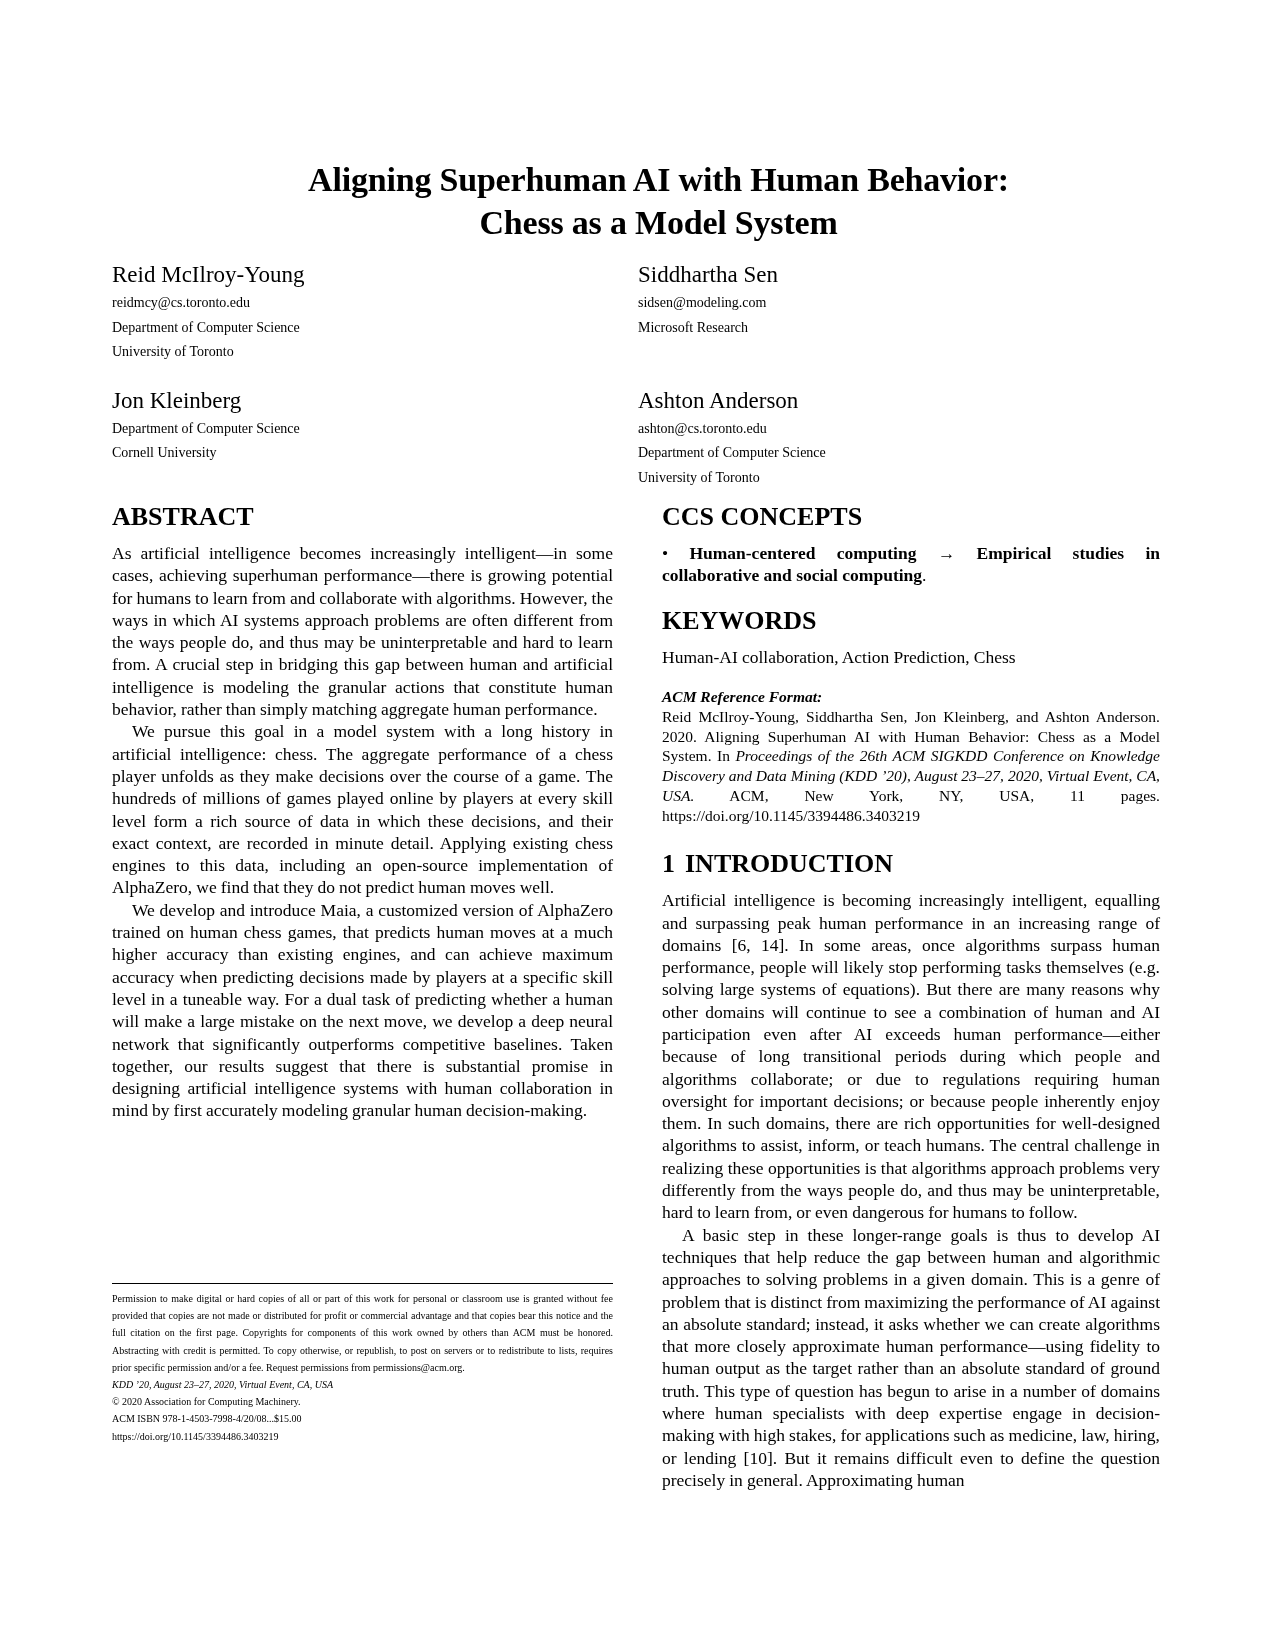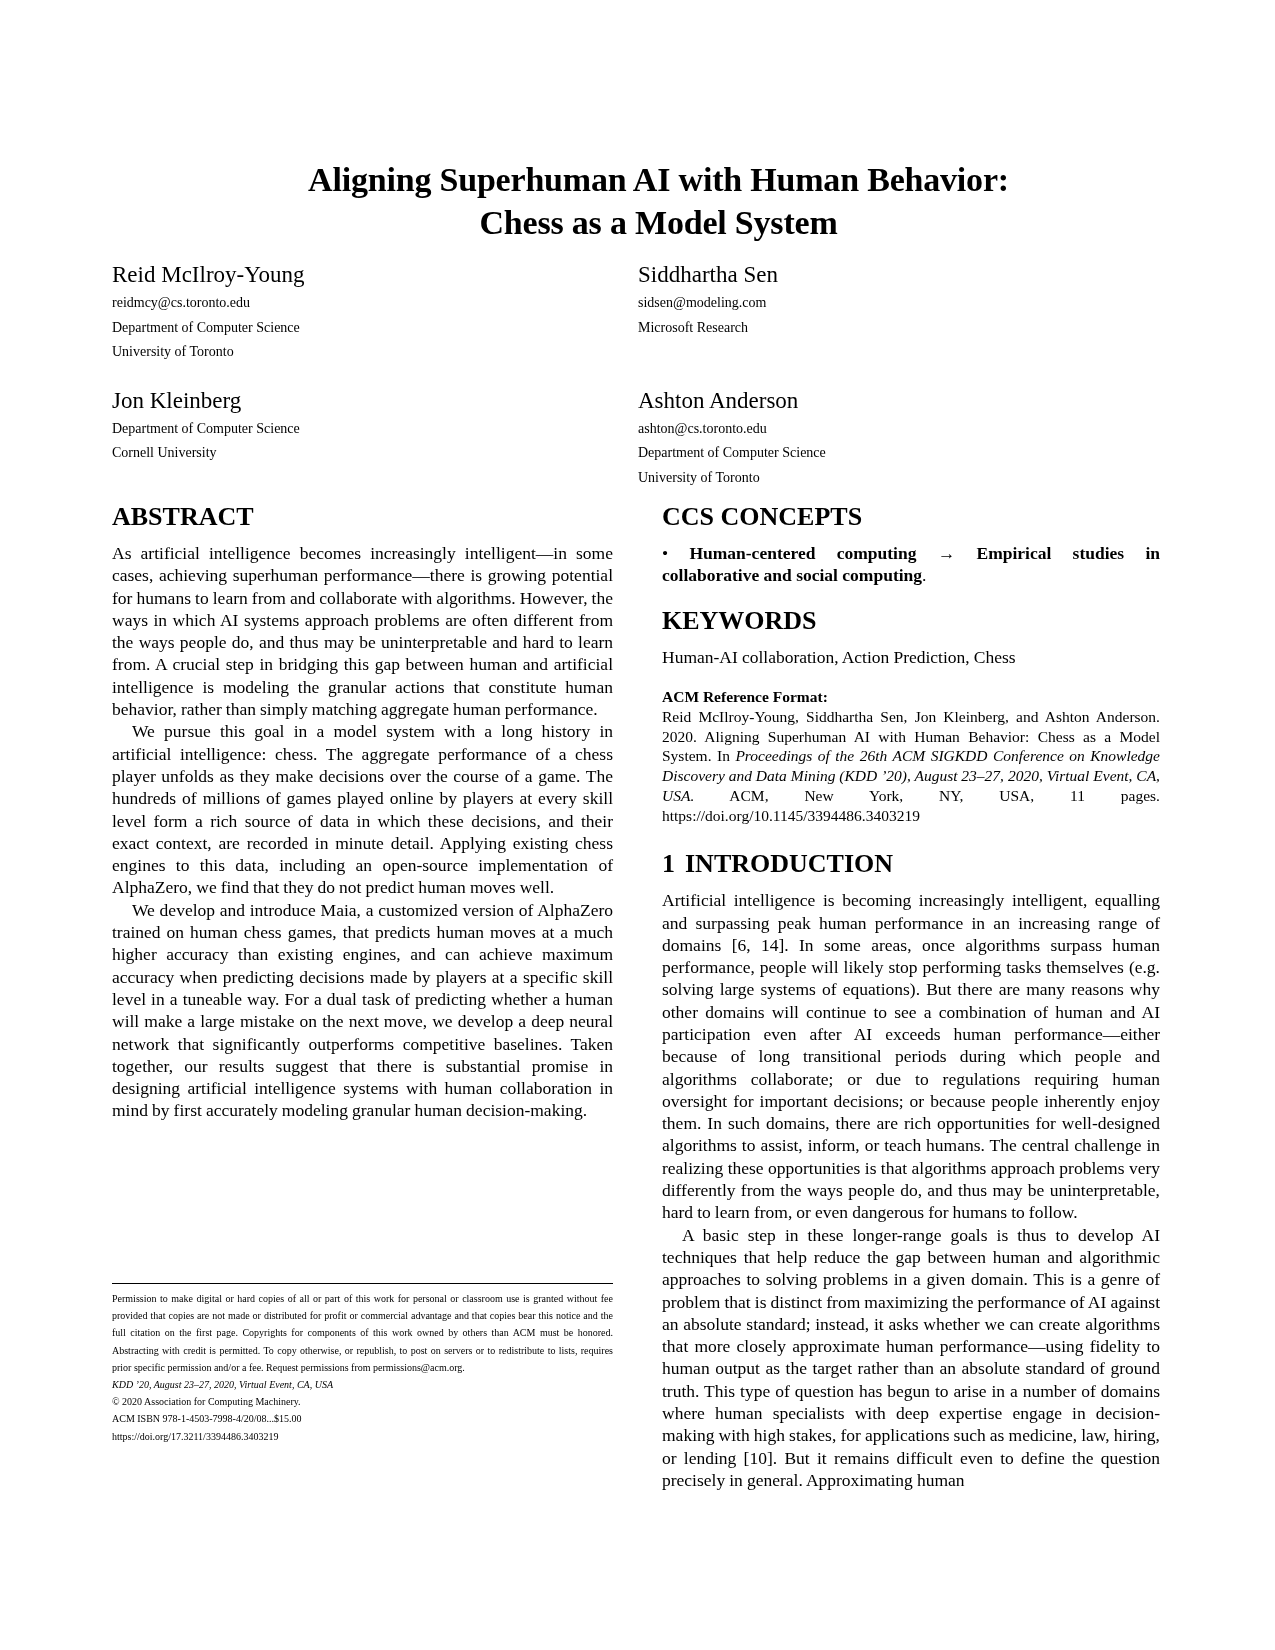--- a/index.html
+++ b/index.html
@@ -45,21 +45,21 @@
     margin:0; word-spacing:-0.3px;
   }
   p.body.indent { text-indent:20px; }
 
   .ccs-line { font-size:17.5px; line-height:22px; text-align:justify; margin:0; }
   .bold { font-weight:700; }
 
   .ref-block {
     margin-top:19px; font-size:15.5px; line-height:19.7px; text-align:justify;
   }
-  .ref-label { font-weight:700; }
+  .ref-label { font-weight:700;font-style:italic; }
   .ref-italic { font-style:italic; }
 
   .intro-num { display:inline-block; min-width:23px; }
 
   
   .footnote {
     position:absolute; left:112px; top:1283px; width:501px;
     border-top:1.6px solid #000; padding-top:6px;
     font-size:10px; line-height:17.2px;
   }
@@ -125,16 +125,16 @@
     <h2 class="section-heading mt-intro"><span class="intro-num">1</span><span>INTRODUCTION</span></h2>
     <p class="body">Artificial intelligence is becoming increasingly intelligent, equalling and surpassing peak human performance in an increasing range of domains [6, 14]. In some areas, once algorithms surpass human performance, people will likely stop performing tasks themselves (e.g. solving large systems of equations). But there are many reasons why other domains will continue to see a combination of human and AI participation even after AI exceeds human performance—either because of long transitional periods during which people and algorithms collaborate; or due to regulations requiring human oversight for important decisions; or because people inherently enjoy them. In such domains, there are rich opportunities for well-designed algorithms to assist, inform, or teach humans. The central challenge in realizing these opportunities is that algorithms approach problems very differently from the ways people do, and thus may be uninterpretable, hard to learn from, or even dangerous for humans to follow.</p>
     <p class="body indent">A basic step in these longer-range goals is thus to develop AI techniques that help reduce the gap between human and algorithmic approaches to solving problems in a given domain. This is a genre of problem that is distinct from maximizing the performance of AI against an absolute standard; instead, it asks whether we can create algorithms that more closely approximate human performance—using fidelity to human output as the target rather than an absolute standard of ground truth. This type of question has begun to arise in a number of domains where human specialists with deep expertise engage in decision-making with high stakes, for applications such as medicine, law, hiring, or lending [10]. But it remains difficult even to define the question precisely in general. Approximating human</p>
   </div>
 
   <div class="footnote">
     <p class="fn-permission">Permission to make digital or hard copies of all or part of this work for personal or classroom use is granted without fee provided that copies are not made or distributed for profit or commercial advantage and that copies bear this notice and the full citation on the first page. Copyrights for components of this work owned by others than ACM must be honored. Abstracting with credit is permitted. To copy otherwise, or republish, to post on servers or to redistribute to lists, requires prior specific permission and/or a fee. Request permissions from permissions@acm.org.</p>
     <p class="fn-venue">KDD ’20, August 23–27, 2020, Virtual Event, CA, USA</p>
     <p>© 2020 Association for Computing Machinery.</p>
     <p>ACM ISBN 978-1-4503-7998-4/20/08...$15.00</p>
-    <p>https://doi.org/17.3211/3394486.3403219</p>
+    <p>https://doi.org/10.1145/3394486.3403219</p>
   </div>
 
 </div>
 
 </body></html>

